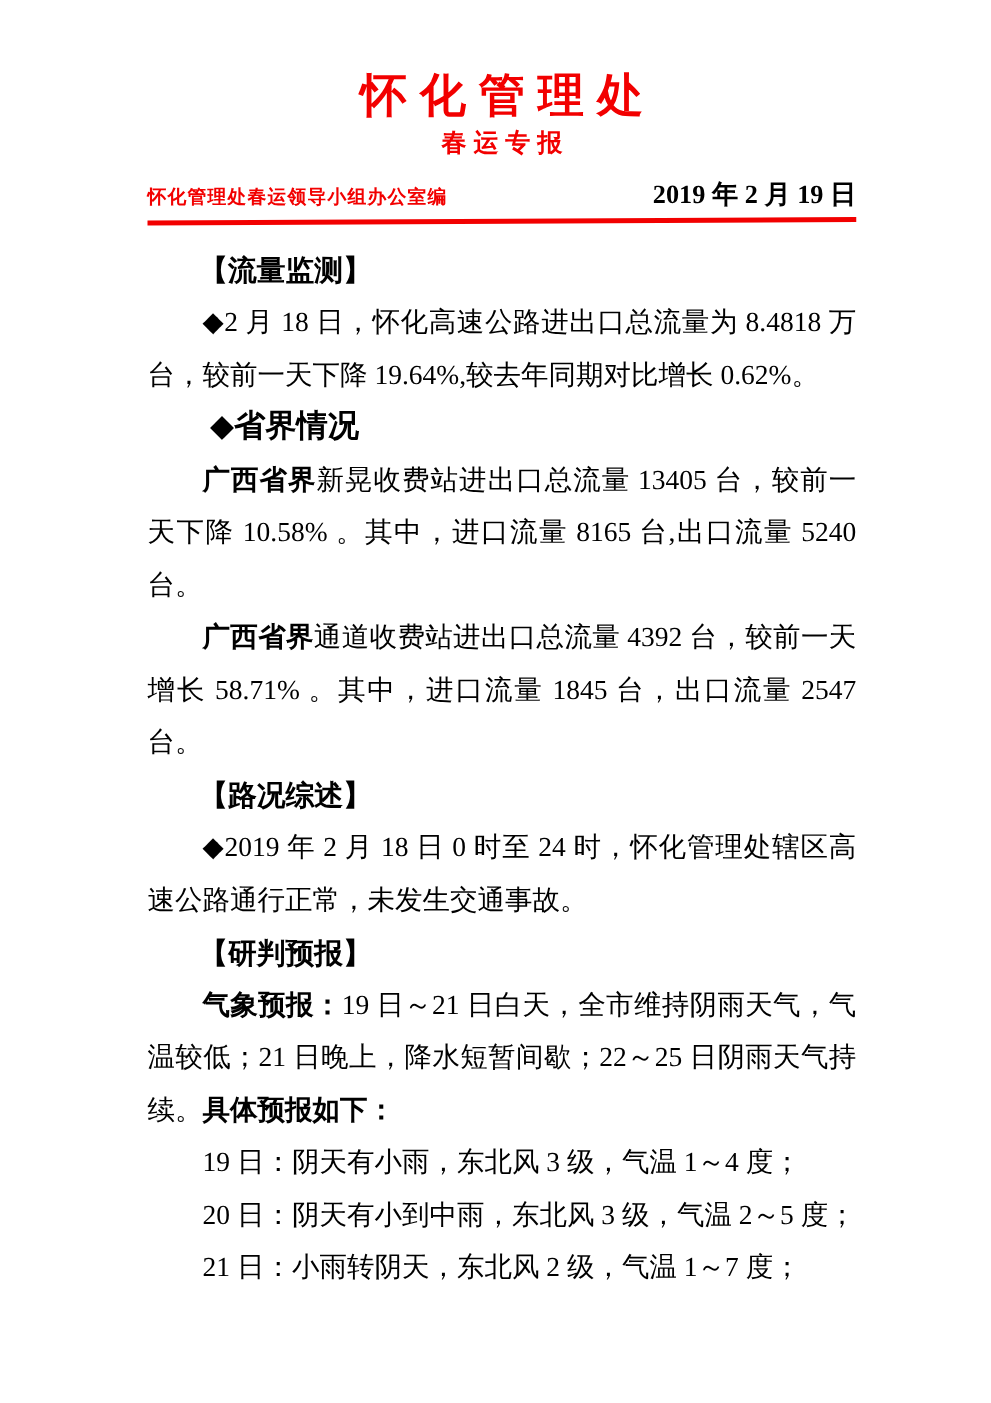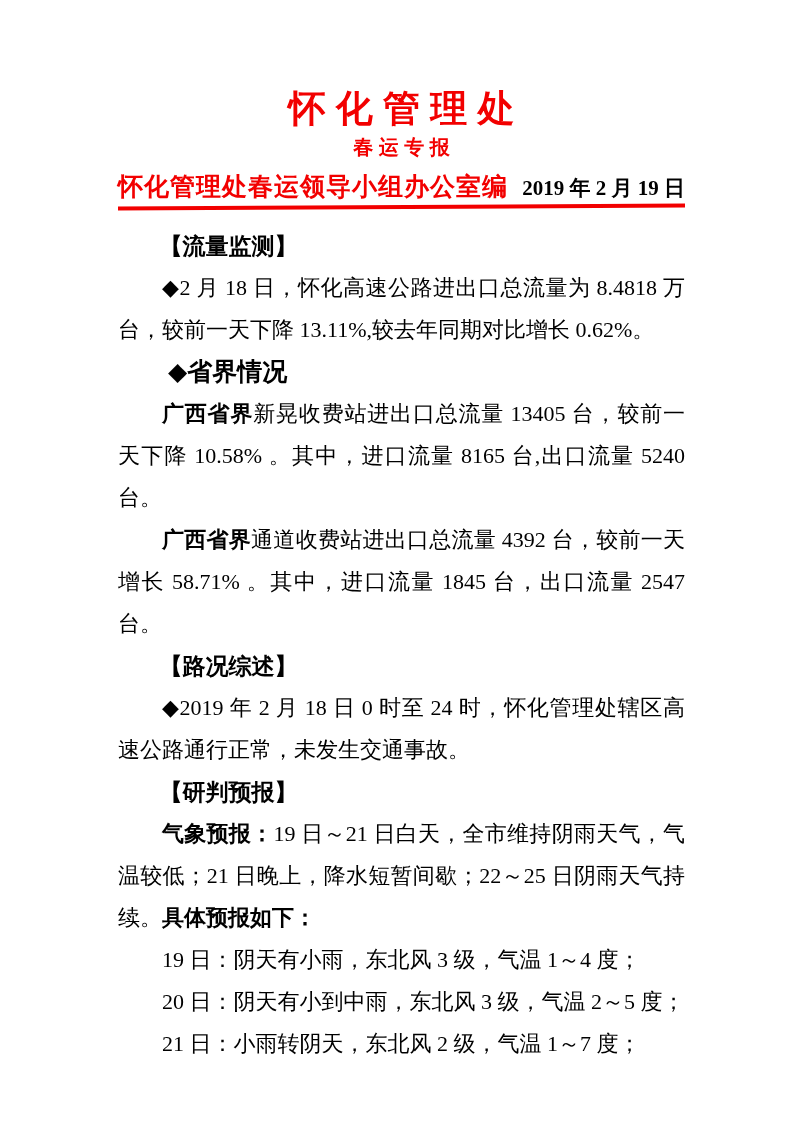--- a/index.html
+++ b/index.html
@@ -9,21 +9,21 @@
     width: 793px;
     height: 1122px;
     background: #ffffff;
     overflow: hidden;
     font-family: "Liberation Serif", "DejaVu Serif", serif;
     color: #000000;
   }
   .content {
     width: 567px;
     margin-left: 118px;
-    padding-top: 88px;
+    padding-top: 56px;
   }
   .doc-title {
     font-family: "Liberation Sans", "DejaVu Sans", sans-serif;
     font-weight: 700;
     font-size: 37px;
     line-height: 42px;
     text-align: center;
     color: var(--accent, #f20000);
     white-space: nowrap;
   }
@@ -38,21 +38,21 @@
   }
   .editor-row {
     display: flex;
     justify-content: space-between;
     align-items: baseline;
     margin-top: 10px;
     line-height: 26px;
   }
   .editor-label {
     font-weight: 700;
-    font-size: 25px;
+    font-size: 15px;
     color: var(--accent, #f20000);
     letter-spacing: 1px;
   }
   .issue-date {
     font-weight: 700;
     font-size: 21px;
     color: #000000;
   }
   .header-rule {
     height: 4px;
@@ -104,21 +104,21 @@
       <span class="editor-label">怀化管理处春运领导小组办公室编</span>
       <span class="issue-date">2019 年 2 月 19 日</span>
     </div>
 
     <div class="header-rule"></div>
 
     <div class="body-text">
 
       <div class="sec-heading">【流量监测】</div>
 
-      <div class="para">◆2 月 18 日，怀化高速公路进出口总流量为 8.4818 万台，较前一天下降 13.11%,较去年同期对比增长 0.62%。</div>
+      <div class="para">◆2 月 18 日，怀化高速公路进出口总流量为 8.4818 万台，较前一天下降 19.64%,较去年同期对比增长 0.62%。</div>
 
       <div class="sec-subheading">◆省界情况</div>
 
       <div class="para"><span class="lead">广西省界</span><span>新晃收费站进出口总流量 13405 台，较前一天下降 10.58% 。其中，进口流量 8165 台,出口流量 5240 台。</span></div>
 
       <div class="para"><span class="lead">广西省界</span><span>通道收费站进出口总流量 4392 台，较前一天增长 58.71% 。其中，进口流量 1845 台，出口流量 2547 台。</span></div>
 
       <div class="sec-heading">【路况综述】</div>
 
       <div class="para">◆2019 年 2 月 18 日 0 时至 24 时，怀化管理处辖区高速公路通行正常，未发生交通事故。</div>

